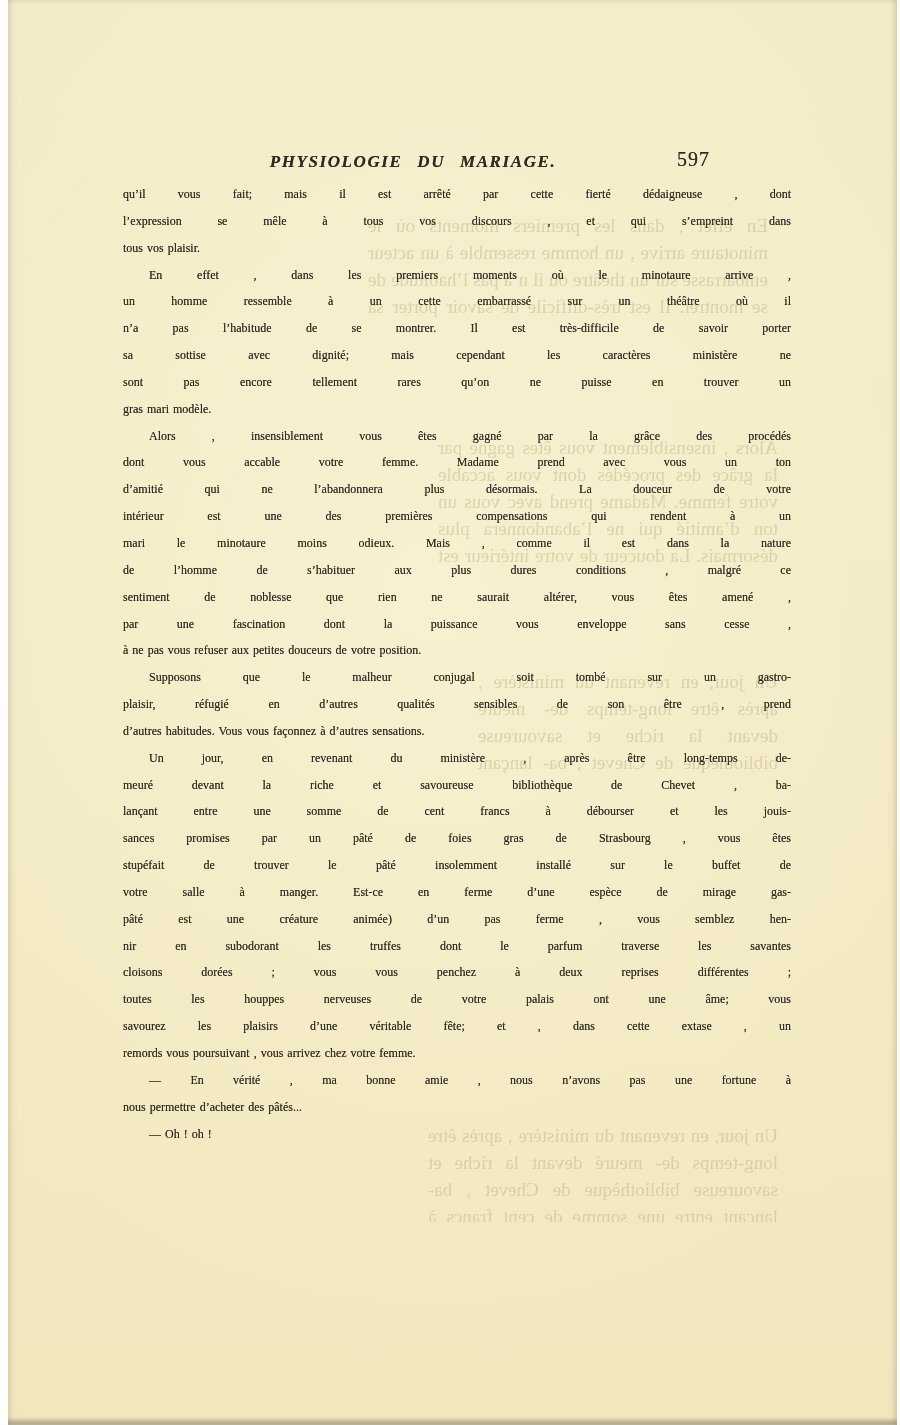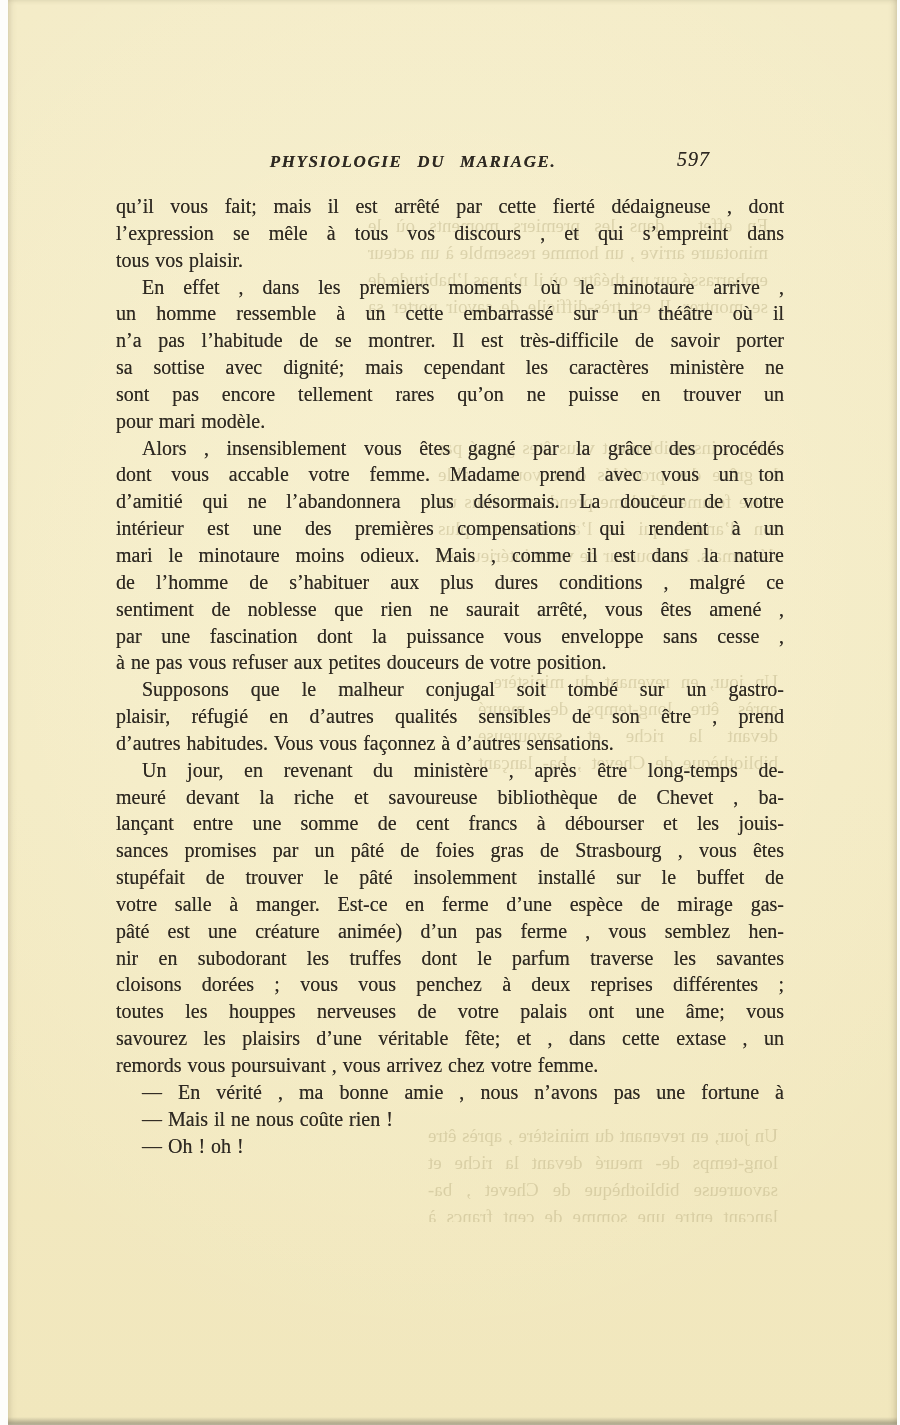--- a/index.html
+++ b/index.html
@@ -24,27 +24,25 @@
   .header-row{position:absolute;left:115px;top:148px;width:668px;height:30px;color:#2e2922;}
   .running-title{
     position:absolute;left:50%;top:4px;transform:translateX(calc(-50% - 44px));
     font-weight:bold;font-size:17px;letter-spacing:1.6px;word-spacing:9px;white-space:nowrap;
     text-shadow:0 0 .4px rgba(46,41,34,.7);
     font-style:italic;
   }
   .page-number{
     position:absolute;right:81px;top:0;font-size:20px;letter-spacing:1px;
     text-shadow:0 0 .4px rgba(46,41,34,.7);
-    font-style:italic;
   }
   .textblock{
-    position:absolute;left:108px;top:181px;width:668px;color:#2e2922;
-    font-size:20px;line-height:26.85px;
+    position:absolute;left:115px;top:181px;width:668px;color:#2e2922;
+    font-size:12px;line-height:26.85px;
     text-shadow:0 0 .45px rgba(46,41,34,.65);
-    margin-top:12px;
   }
   .para{margin:0;}
   .line{
     height:26.85px;overflow:hidden;
     text-align:justify;text-align-last:justify;
     word-spacing:1px;
   }
   .line.last{text-align-last:left;}
   .line.indent{text-indent:26px;}
   
@@ -81,30 +79,30 @@
           <div class="line">qu’il vous fait; mais il est arrêté par cette fierté dédaigneuse , dont</div>
           <div class="line">l’expression se mêle à tous vos discours , et qui s’empreint dans</div>
           <div class="line last">tous vos plaisir.</div>
         </div>
         <div class="para">
           <div class="line indent">En effet , dans les premiers moments où le minotaure arrive ,</div>
           <div class="line">un homme ressemble à un cette embarrassé sur un théâtre où il</div>
           <div class="line">n’a pas l’habitude de se montrer. Il est très-difficile de savoir porter</div>
           <div class="line">sa sottise avec dignité; mais cependant les caractères ministère ne</div>
           <div class="line">sont pas encore tellement rares qu’on ne puisse en trouver un</div>
-          <div class="line last">pour mari modèle.</div>
+          <div class="line last">gras mari modèle.</div>
         </div>
         <div class="para">
           <div class="line indent">Alors , insensiblement vous êtes gagné par la grâce des procédés</div>
           <div class="line">dont vous accable votre femme. Madame prend avec vous un ton</div>
           <div class="line">d’amitié qui ne l’abandonnera plus désormais. La douceur de votre</div>
           <div class="line">intérieur est une des premières compensations qui rendent à un</div>
           <div class="line">mari le minotaure moins odieux. Mais , comme il est dans la nature</div>
           <div class="line">de l’homme de s’habituer aux plus dures conditions , malgré ce</div>
-          <div class="line">sentiment de noblesse que rien ne saurait arrêté, vous êtes amené ,</div>
+          <div class="line">sentiment de noblesse que rien ne saurait altérer, vous êtes amené ,</div>
           <div class="line">par une fascination dont la puissance vous enveloppe sans cesse ,</div>
           <div class="line last">à ne pas vous refuser aux petites douceurs de votre position.</div>
         </div>
         <div class="para">
           <div class="line indent">Supposons que le malheur conjugal soit tombé sur un gastro-</div>
           <div class="line">plaisir, réfugié en d’autres qualités sensibles de son être , prend</div>
           <div class="line last">d’autres habitudes. Vous vous façonnez à d’autres sensations.</div>
         </div>
         <div class="para">
           <div class="line indent">Un jour, en revenant du ministère , après être long-temps de-</div>
@@ -115,23 +113,21 @@
           <div class="line">votre salle à manger. Est-ce en ferme d’une espèce de mirage gas-</div>
           <div class="line">pâté est une créature animée) d’un pas ferme , vous semblez hen-</div>
           <div class="line">nir en subodorant les truffes dont le parfum traverse les savantes</div>
           <div class="line">cloisons dorées ; vous vous penchez à deux reprises différentes ;</div>
           <div class="line">toutes les houppes nerveuses de votre palais ont une âme; vous</div>
           <div class="line">savourez les plaisirs d’une véritable fête; et , dans cette extase , un</div>
           <div class="line last">remords vous poursuivant , vous arrivez chez votre femme.</div>
         </div>
         <div class="para">
           <div class="line indent">— En vérité , ma bonne amie , nous n’avons pas une fortune à</div>
-        </div>
-        <div class="para">
-          <div class="line indent last">— Mais il ne nous coûte rien !</div>
+          <div class="line last">nous permettre d’acheter des pâtés...</div>
         </div>
         <div class="para">
           <div class="line indent last">— Oh ! oh !</div>
         </div>
       </div>
 
   </div>
 </div>
 
 </body></html>

